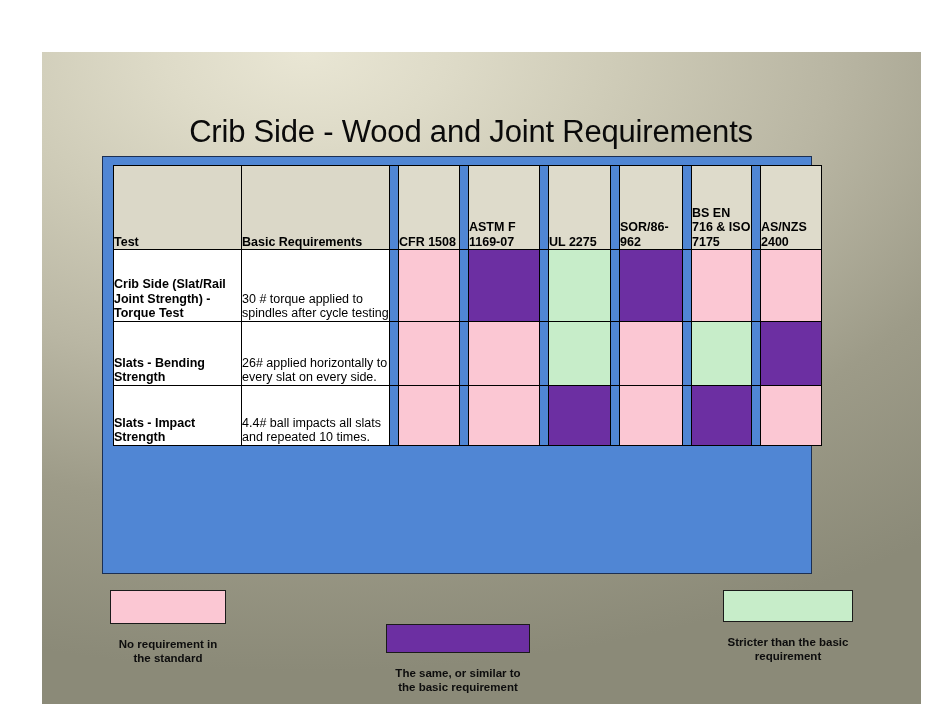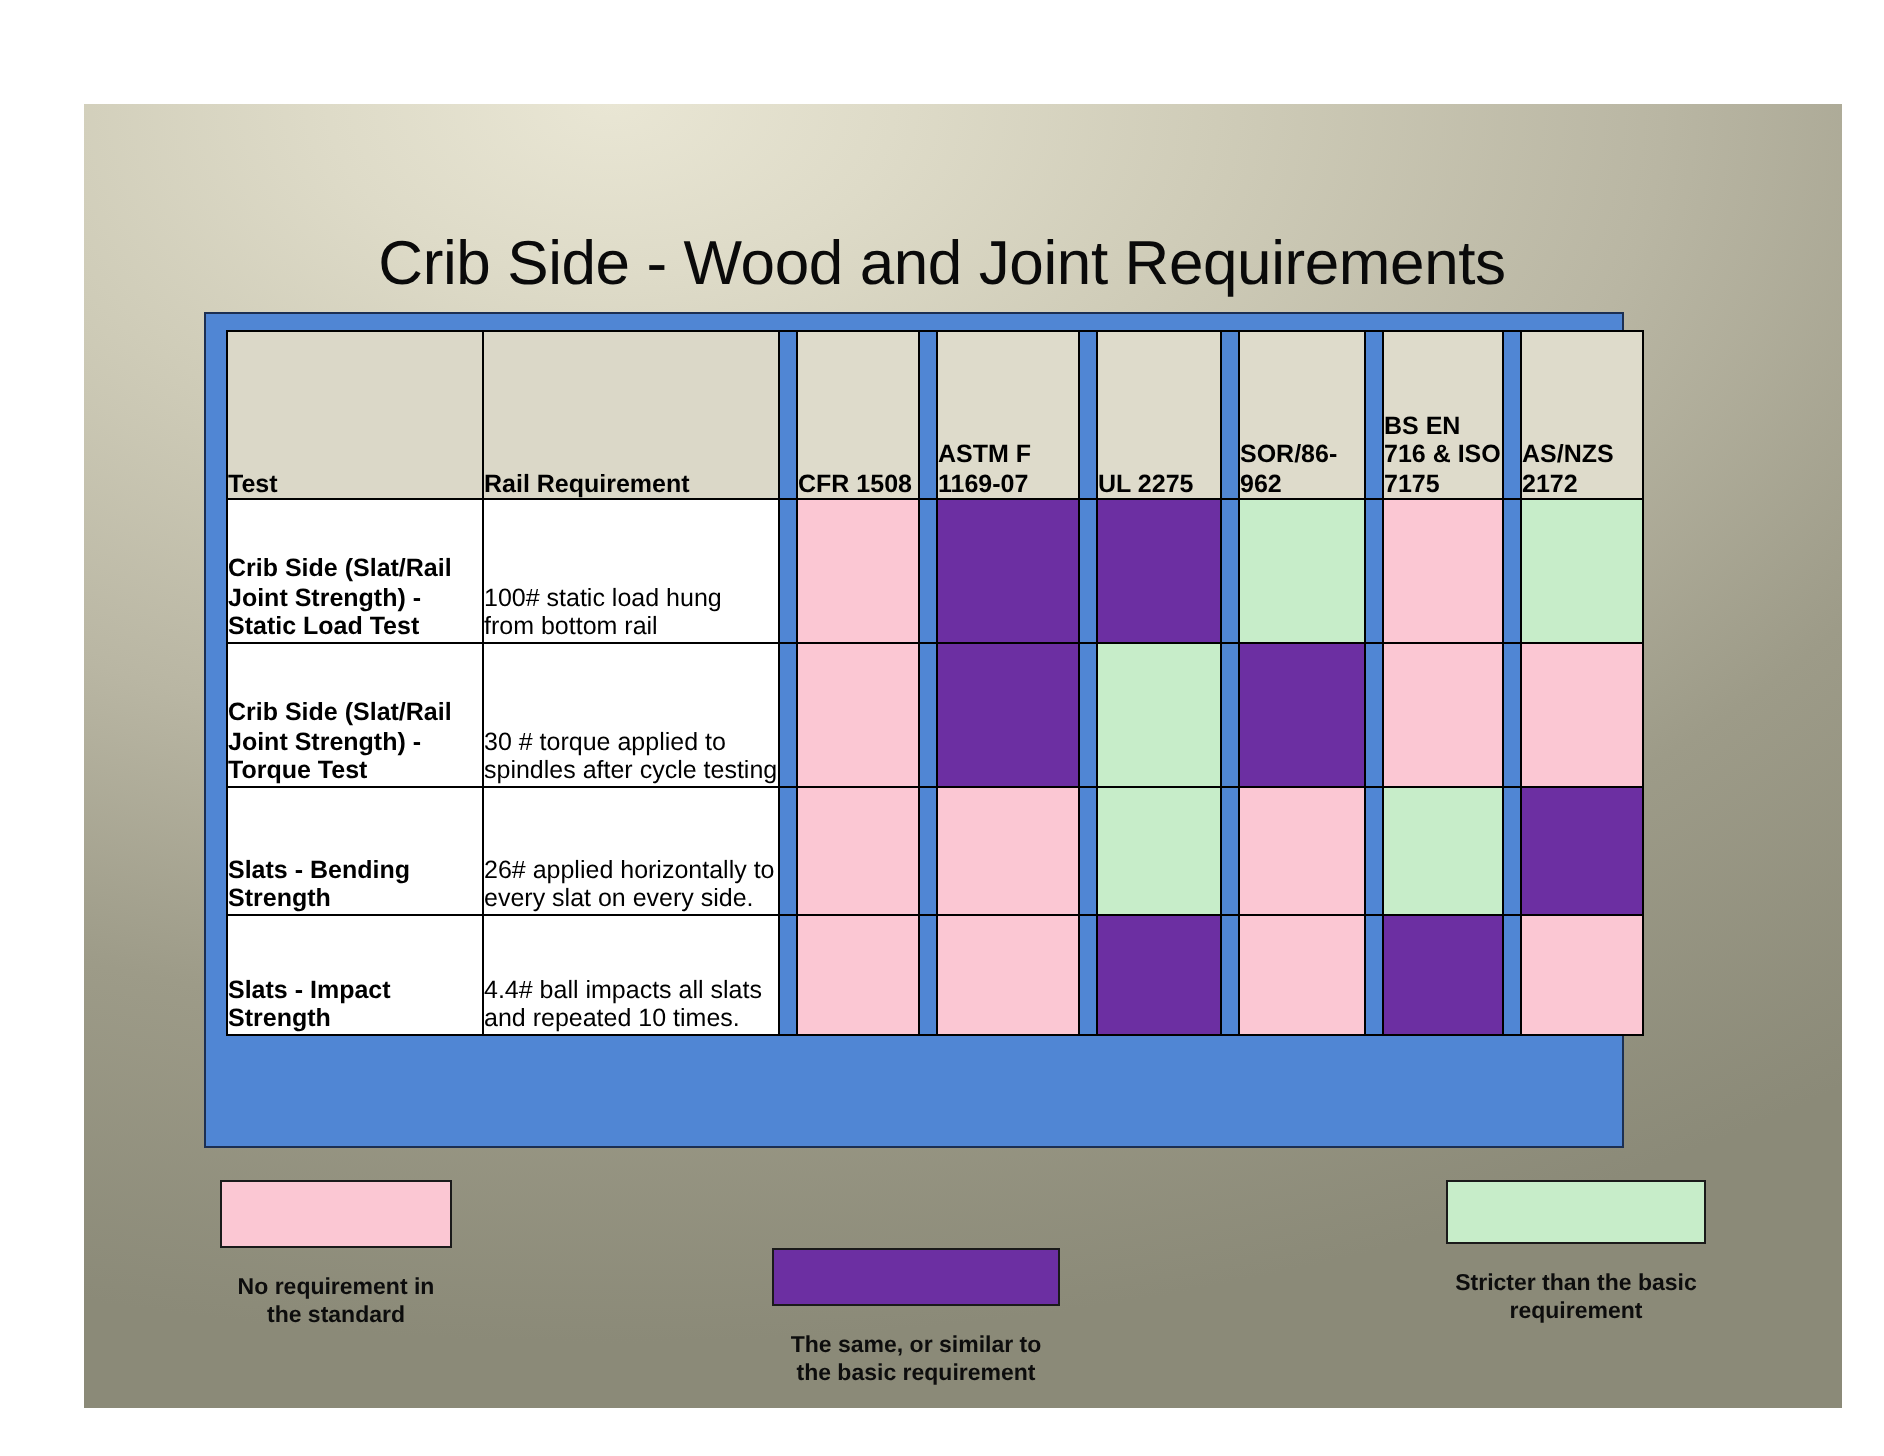--- a/index.html
+++ b/index.html
@@ -176,53 +176,37 @@
         <col style="width:9px">
         <col style="width:63px">
         <col style="width:9px">
         <col style="width:60px">
         <col style="width:9px">
         <col style="width:61px">
       </colgroup>
       <thead>
         <tr>
           <th class="wide">Test</th>
-          <th class="wide">Rail Requirement</th>
+          <th class="wide">Basic Requirements</th>
           <th class="gap"></th>
           <th>CFR 1508</th>
           <th class="gap"></th>
           <th>ASTM F 1169-07</th>
           <th class="gap"></th>
           <th>UL 2275</th>
           <th class="gap"></th>
           <th>SOR/86-962</th>
           <th class="gap"></th>
           <th>BS EN 716 &amp; ISO 7175</th>
           <th class="gap"></th>
-          <th>AS/NZS 2172</th>
+          <th>AS/NZS 2400</th>
         </tr>
       </thead>
       <tbody id="table-body">
           <tr style="height: 72px;">
-            <td class="test">Crib Side (Slat/Rail Joint Strength) - Static Load Test</td>
-            <td class="basic">100# static load hung from bottom rail</td>
-            <td class="gap"></td>
-            <td class="sw c-pink"></td>
-            <td class="gap"></td>
-            <td class="sw c-purple"></td>
-            <td class="gap"></td>
-            <td class="sw c-purple"></td>
-            <td class="gap"></td>
-            <td class="sw c-green"></td>
-            <td class="gap"></td>
-            <td class="sw c-pink"></td>
-            <td class="gap"></td>
-            <td class="sw c-green"></td>
-          </tr>
-          <tr style="height: 72px;">
             <td class="test">Crib Side (Slat/Rail Joint Strength) - Torque Test</td>
             <td class="basic">30 # torque applied to spindles after cycle testing</td>
             <td class="gap"></td>
             <td class="sw c-pink"></td>
             <td class="gap"></td>
             <td class="sw c-purple"></td>
             <td class="gap"></td>
             <td class="sw c-green"></td>
             <td class="gap"></td>
             <td class="sw c-purple"></td>

